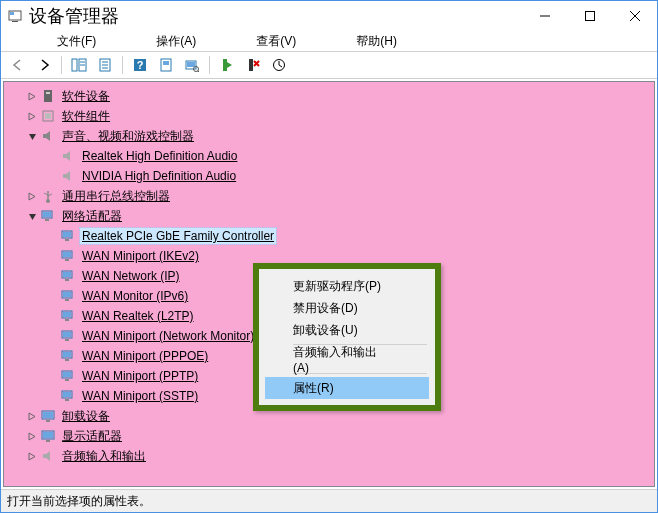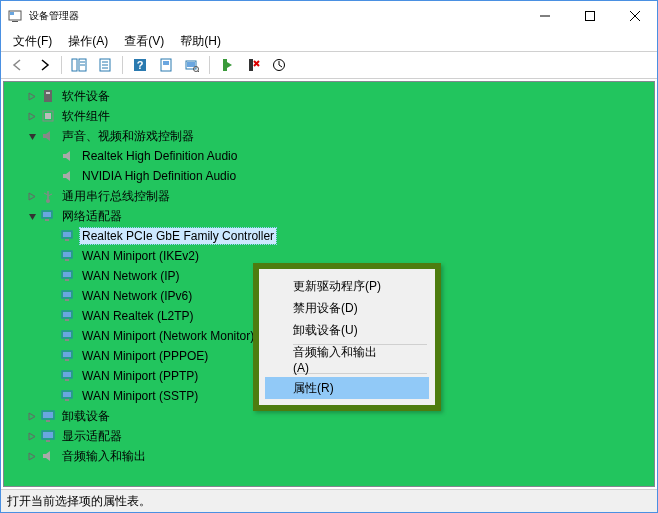--- a/index.html
+++ b/index.html
@@ -31,21 +31,21 @@
     background: #fff;
     border-bottom: none;
   }
   .titlebar .app-icon {
     width: 16px;
     height: 16px;
     margin: 0 6px;
   }
   .titlebar .title {
     flex: 1;
-    font-size: 10px;
+    font-size: 18px;
   }
   .win-btn {
     width: 45px;
     height: 30px;
     display: flex;
     align-items: center;
     justify-content: center;
     font-family: "Segoe MDL2 Assets", sans-serif;
     font-size: 10px;
   }
@@ -53,20 +53,21 @@
   
   .menubar {
     height: 20px;
     display: flex;
     align-items: center;
     padding: 0 4px;
     background: #fff;
   }
   .menubar .menu-item {
     padding: 2px 8px;
+    margin-left: 44px;
   }
   
   .toolbar {
     height: 26px;
     display: flex;
     align-items: center;
     border-top: 1px solid #d0d0d0;
     border-bottom: 1px solid #d0d0d0;
     padding: 0 4px;
     gap: 0;
@@ -84,22 +85,23 @@
     height: 18px;
     background: #d0d0d0;
     margin: 0 4px;
   }
   
   .content {
     flex: 1;
     border: 1px solid #828790;
     margin: 2px;
     overflow: auto;
-    background: #22c55e;
+    background: #f9a8d4;
     position: relative;
+    text-decoration: underline;
   }
   .tree {
     padding: 4px 0;
   }
   .tree-row {
     display: flex;
     align-items: center;
     height: 20px;
     white-space: nowrap;
   }
@@ -414,21 +416,21 @@
       </div>
       <div class="tree-row">
         <span class="indent" style="width:56px"></span>
         <span class="node-icon">
             <svg viewBox="0 0 16 16">
               <rect x="2" y="3" width="10" height="7" fill="none" stroke="#2a7ab0"></rect>
               <rect x="3" y="4" width="8" height="5" fill="#6aa6e0"></rect>
               <rect x="5" y="11" width="4" height="2" fill="#888"></rect>
             </svg>
           </span>
-        <span class="label-span">WAN Network (IPv6)</span>
+        <span class="label-span">WAN Monitor (IPv6)</span>
       </div>
       <div class="tree-row">
         <span class="indent" style="width:56px"></span>
         <span class="node-icon">
             <svg viewBox="0 0 16 16">
               <rect x="2" y="3" width="10" height="7" fill="none" stroke="#2a7ab0"></rect>
               <rect x="3" y="4" width="8" height="5" fill="#6aa6e0"></rect>
               <rect x="5" y="11" width="4" height="2" fill="#888"></rect>
             </svg>
           </span>

